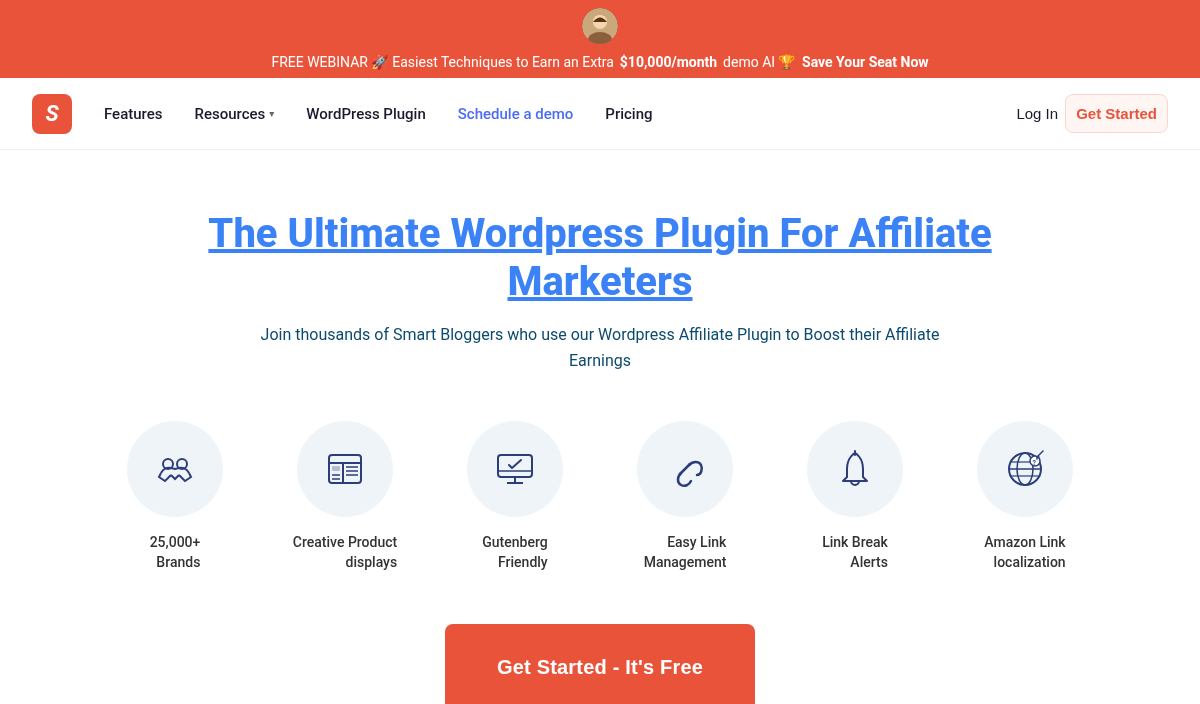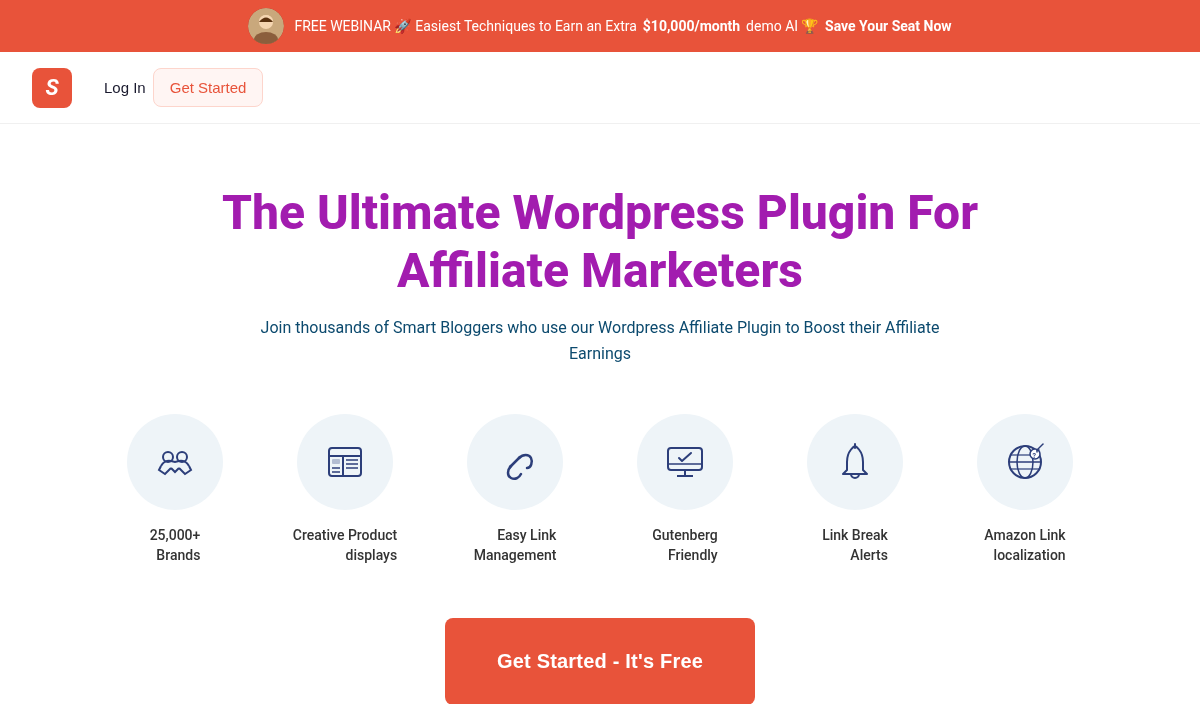--- a/index.html
+++ b/index.html
@@ -9,20 +9,21 @@
     .top-banner {
       background: #e8533a;
       color: #fff;
       display: flex;
       align-items: center;
       justify-content: center;
       padding: 8px 16px;
       font-size: 14px;
       gap: 10px;
       min-height: 44px;
+      flex-direction: column;
     }
     .banner-avatar {
       width: 36px;
       height: 36px;
       border-radius: 50%;
       background: #c0392b;
       display: flex;
       align-items: center;
       justify-content: center;
       overflow: hidden;
@@ -95,40 +96,41 @@
       cursor: pointer;
       font-weight: 500;
       background: none;
       border: none;
     }
     .btn-get-started {
       background: #fff5f3;
       color: #e8533a;
       border: 1px solid #fdd5cc;
       border-radius: 8px;
-      padding: 10px 16px;
+      padding: 10px 10px;
       font-size: 15px;
-      font-weight: 400;
+      font-weight: 700;
       cursor: pointer;
     }
 
     
     .hero {
       text-align: center;
       padding: 60px 40px 40px;
     }
     .hero-title {
-      font-size: 48px;
+      font-size: 40px;
       font-weight: 800;
-      color: #a21caf;
+      color: #3b82f6;
       line-height: 1.2;
       margin-bottom: 16px;
       max-width: 820px;
       margin-left: auto;
       margin-right: auto;
+      text-decoration: underline;
     }
     .hero-subtitle {
       font-size: 16px;
       color: #0c4a6e;
       line-height: 1.6;
       max-width: 680px;
       margin: 0 auto 48px;
     }
 
     
@@ -204,20 +206,30 @@
     <span class="banner-highlight">$10,000/month</span>
     <span> demo AI 🏆</span>
     <span class="banner-link">Save Your Seat Now</span>
   </div>
 </div>
 
 <nav class="navbar">
   <div class="logo">
     <span class="logo-letter">S</span>
   </div>
+  <div class="nav-links">
+    <a class="nav-item">Features</a>
+    <a class="nav-item">
+      <span>Resources</span>
+      <span class="chevron">▾</span>
+    </a>
+    <a class="nav-item">WordPress Plugin</a>
+    <a class="nav-item active">Schedule a demo</a>
+    <a class="nav-item">Pricing</a>
+  </div>
   <div class="nav-actions">
     <button class="btn-login">Log In</button>
     <button class="btn-get-started">Get Started</button>
   </div>
 </nav>
 
 <section class="hero">
   <h1 class="hero-title">The Ultimate Wordpress Plugin For Affiliate Marketers</h1>
   <p class="hero-subtitle">Join thousands of Smart Bloggers who use our Wordpress Affiliate Plugin to Boost their Affiliate Earnings</p>
 
@@ -250,39 +262,39 @@
           <line x1="9" y1="28" x2="17" y2="28" stroke="#2c3e7a" stroke-width="1.5"></line>
           <line x1="9" y1="32" x2="17" y2="32" stroke="#2c3e7a" stroke-width="1.5"></line>
         </svg>
       </div>
       <span class="feature-label">Creative Product<br>displays</span>
     </div>
 
     <div class="feature-item">
       <div class="feature-icon-circle">
         <svg viewBox="0 0 44 44" fill="none" xmlns="http://www.w3.org/2000/svg">
-          <path d="M18 26 C14 30 14 36 18 38 C22 40 26 38 28 34" stroke="#2c3e7a" stroke-width="2.5" fill="none" stroke-linecap="round"></path>
-          <path d="M26 18 C30 14 36 14 38 18 C40 22 38 28 34 28" stroke="#2c3e7a" stroke-width="2.5" fill="none" stroke-linecap="round"></path>
-          <line x1="17" y1="27" x2="27" y2="17" stroke="#2c3e7a" stroke-width="2.5" stroke-linecap="round"></line>
-        </svg>
-      </div>
-      <span class="feature-label">Easy Link<br>Management</span>
-    </div>
-
-    <div class="feature-item">
-      <div class="feature-icon-circle">
-        <svg viewBox="0 0 44 44" fill="none" xmlns="http://www.w3.org/2000/svg">
           <rect x="5" y="8" width="34" height="22" rx="3" stroke="#2c3e7a" stroke-width="2" fill="none"></rect>
           <line x1="5" y1="24" x2="39" y2="24" stroke="#2c3e7a" stroke-width="1.5"></line>
           <line x1="22" y1="30" x2="22" y2="36" stroke="#2c3e7a" stroke-width="2"></line>
           <line x1="14" y1="36" x2="30" y2="36" stroke="#2c3e7a" stroke-width="2"></line>
           <path d="M16 18 L19 21 L28 13" stroke="#2c3e7a" stroke-width="2" fill="none" stroke-linecap="round" stroke-linejoin="round"></path>
         </svg>
       </div>
       <span class="feature-label">Gutenberg<br>Friendly</span>
+    </div>
+
+    <div class="feature-item">
+      <div class="feature-icon-circle">
+        <svg viewBox="0 0 44 44" fill="none" xmlns="http://www.w3.org/2000/svg">
+          <path d="M18 26 C14 30 14 36 18 38 C22 40 26 38 28 34" stroke="#2c3e7a" stroke-width="2.5" fill="none" stroke-linecap="round"></path>
+          <path d="M26 18 C30 14 36 14 38 18 C40 22 38 28 34 28" stroke="#2c3e7a" stroke-width="2.5" fill="none" stroke-linecap="round"></path>
+          <line x1="17" y1="27" x2="27" y2="17" stroke="#2c3e7a" stroke-width="2.5" stroke-linecap="round"></line>
+        </svg>
+      </div>
+      <span class="feature-label">Easy Link<br>Management</span>
     </div>
 
     <div class="feature-item">
       <div class="feature-icon-circle">
         <svg viewBox="0 0 44 44" fill="none" xmlns="http://www.w3.org/2000/svg">
           <path d="M22 6 C22 6 14 10 14 22 L14 30 L10 34 L34 34 L30 30 L30 22 C30 10 22 6 22 6 Z" stroke="#2c3e7a" stroke-width="2" fill="none" stroke-linejoin="round"></path>
           <path d="M18 34 C18 36.2 19.8 38 22 38 C24.2 38 26 36.2 26 34" stroke="#2c3e7a" stroke-width="2" fill="none"></path>
           <line x1="22" y1="4" x2="22" y2="8" stroke="#2c3e7a" stroke-width="2" stroke-linecap="round"></line>
         </svg>
       </div>

